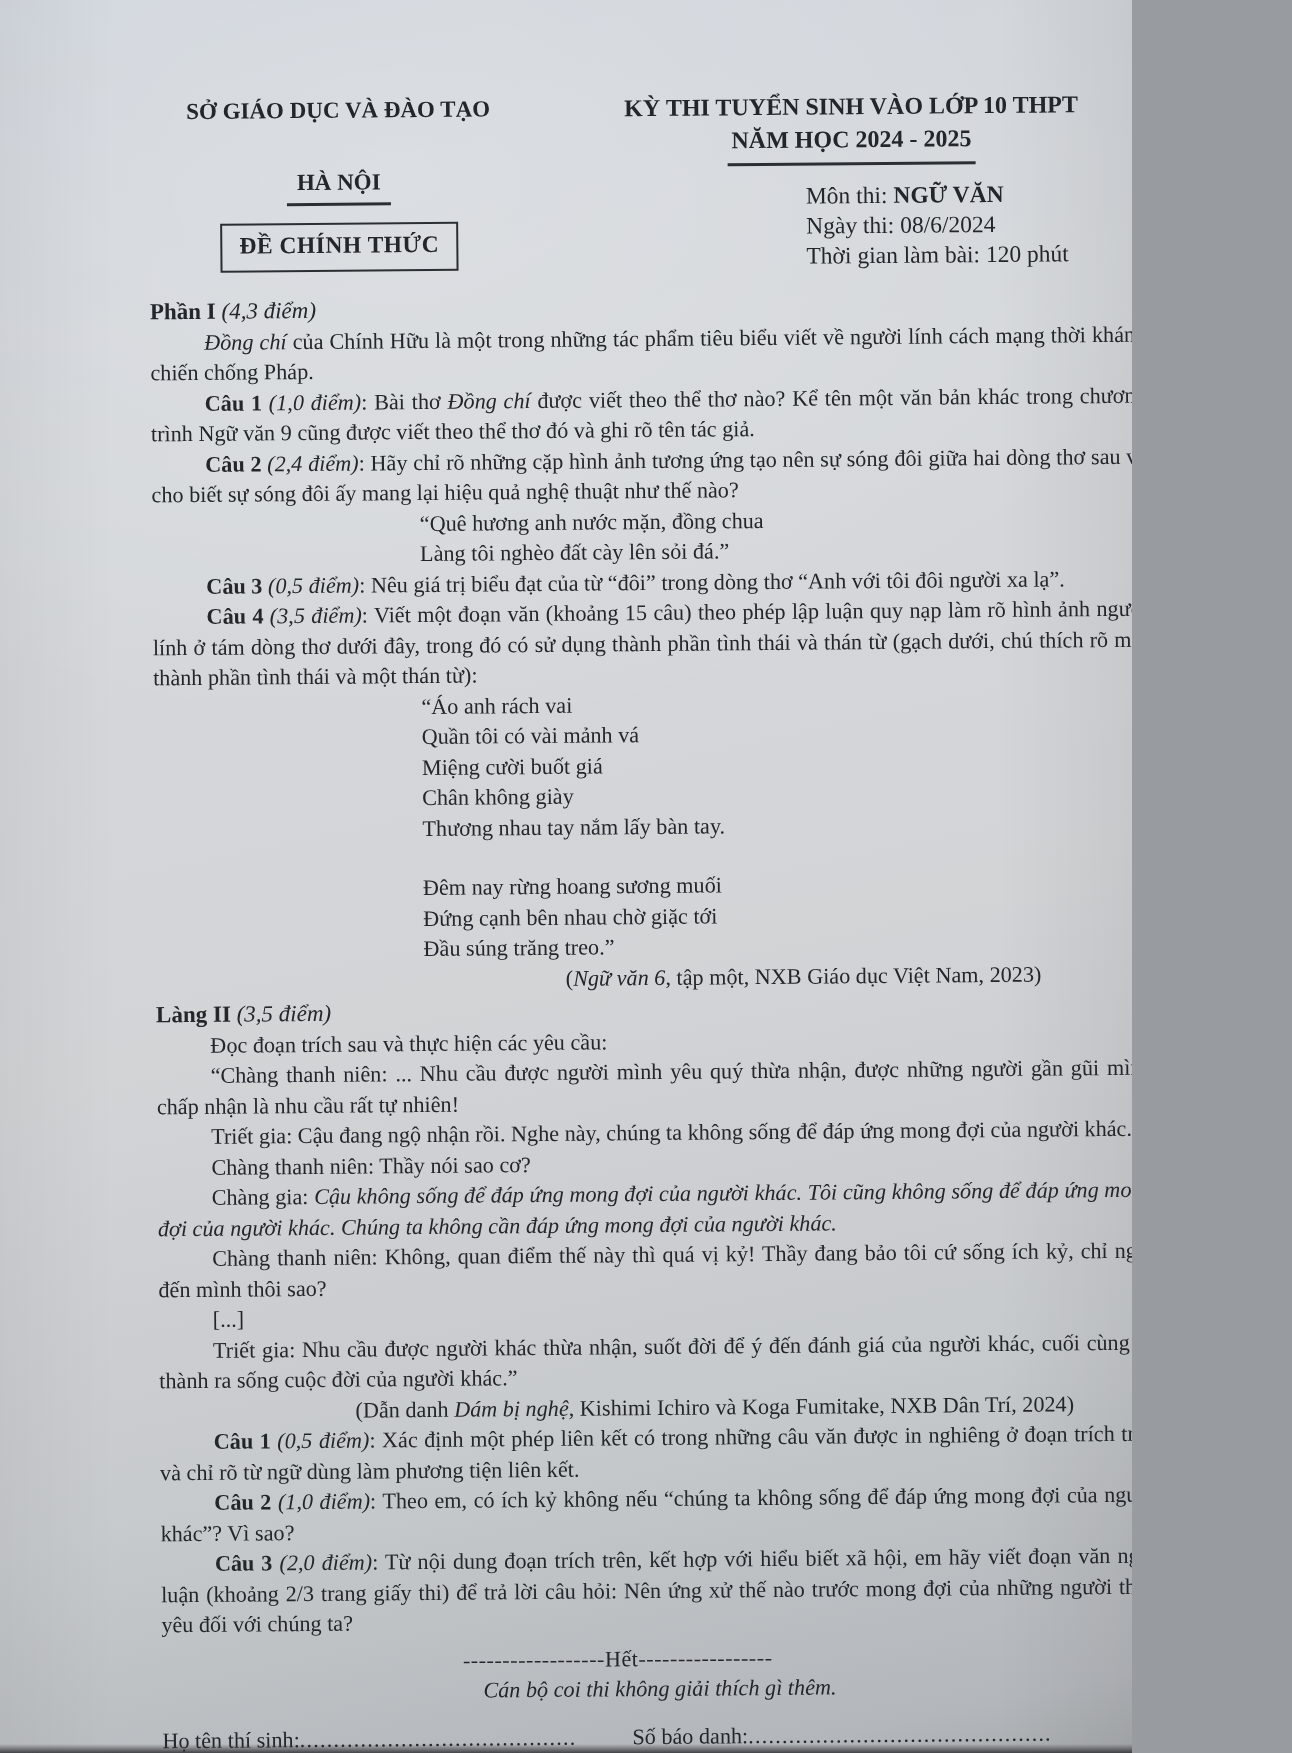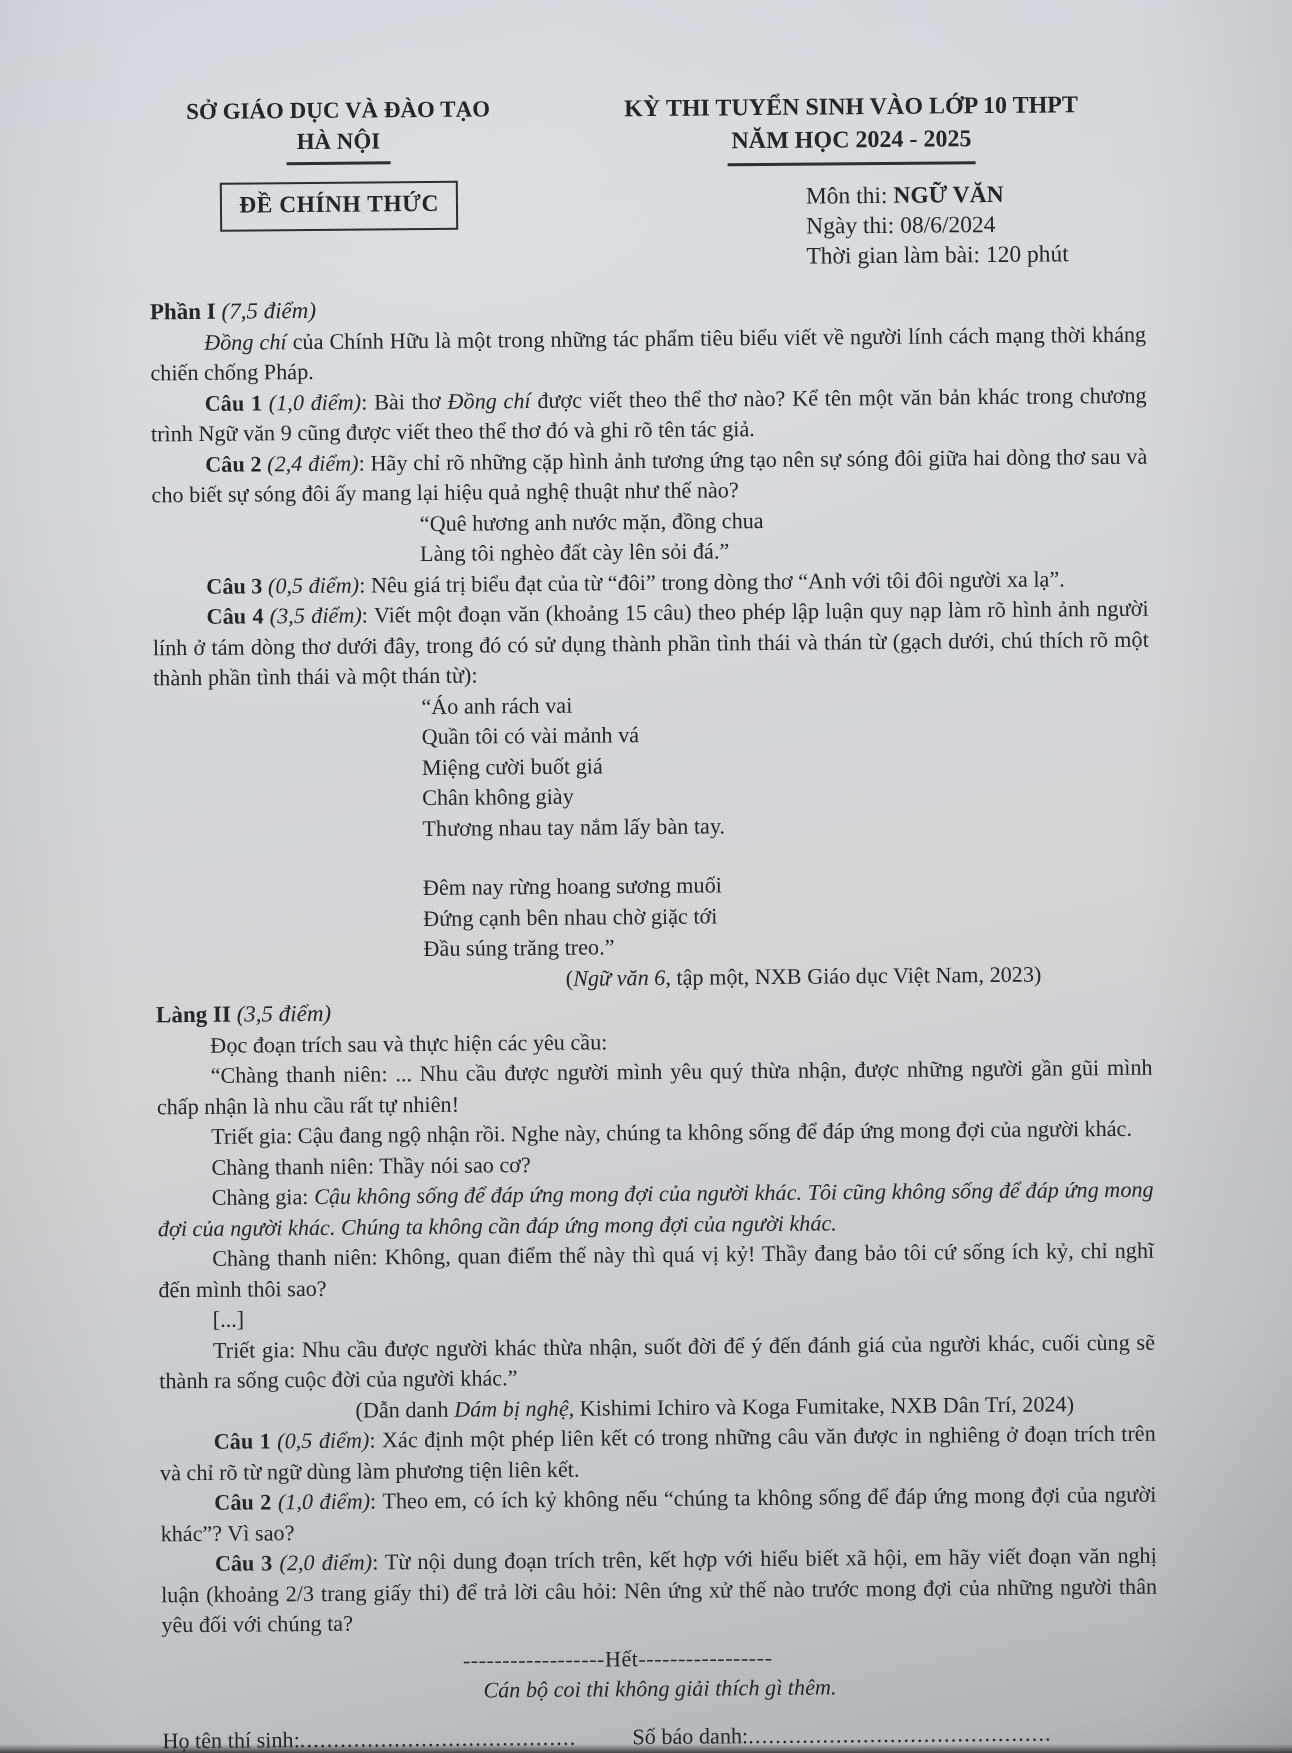--- a/index.html
+++ b/index.html
@@ -1,18 +1,18 @@
 <!DOCTYPE html>
 <html lang="vi"><head>
 <meta charset="utf-8">
 <style>
   html,body{margin:0;padding:0;background:#989b9f;}
   .page{
     position:relative;
-    width:1292px;height:1753px;
+    width:1132px;height:1753px;
     overflow:hidden;
     background:
       linear-gradient(168deg,#cfd4db 0%,#d5d8db 28%,#d2d4d6 55%,#c7cacd 78%,#b3b6ba 96%,#a8abae 100%);
     font-family:"Liberation Serif","DejaVu Serif",serif;
     color:#23262b;
   }
   .page::before{
     content:"";position:absolute;inset:0;pointer-events:none;
     background:
       radial-gradient(120% 55% at 35% 10%, rgba(255,255,255,.20), rgba(255,255,255,0) 60%),
@@ -26,21 +26,21 @@
     position:absolute;left:148px;top:92px;width:996px;
     transform:rotate(-0.5deg);transform-origin:50% 0;
     font-size:22.2px;line-height:30.5px;
   }
   .b{font-weight:bold;}
   .sg-b{font-weight:bold;}
   .sg-i{font-style:italic;}
   
   .hdr{display:flex;align-items:flex-start;}
   .hdr-left{width:380px;text-align:center;font-weight:bold;font-size:23px;line-height:31px;}
-  .hl2-rule{display:inline-block;border-bottom:3px solid #2b2e32;padding:0 10px 5px;}
+  .hl2-rule{display:inline-block;border-bottom:3px solid #2b2e32;padding:0 10px 5px;margin-top:41px;}
   .stamp{display:inline-block;margin-top:17px;border:2.5px solid #2b2e32;padding:5px 17px 9px;font-size:23.5px;font-weight:bold;letter-spacing:.5px;}
   .hdr-right{flex:1;padding-left:30px;text-align:center;font-size:24px;line-height:33px;}
   .hr2-rule{display:inline-block;border-bottom:3px solid #2b2e32;padding:0 4px 6px;}
   .meta{margin:15px 0 0 247px;text-align:left;font-size:23.5px;line-height:30px;font-weight:normal;}
   
   .ptitle{margin-top:21px;font-size:23px;}
   .sec2 .ptitle{margin-top:3px;}
   .para{margin:0;text-align:justify;}
   .ind{text-indent:54px;}
   .verse{margin-left:268px;}
@@ -73,21 +73,21 @@
         <div><span class="hr2-rule b">NĂM HỌC 2024 - 2025</span></div>
         <div class="meta">
           <div><span>Môn thi: </span><span class="b">NGỮ VĂN</span></div>
           <div>Ngày thi: 08/6/2024</div>
           <div>Thời gian làm bài: 120 phút</div>
         </div>
       </div>
     </div>
 
     <section class="sec1">
-      <div class="ptitle"><span class="sg-b">Phần I </span><span class="sg-i">(7,5 điểm)</span></div>
+      <div class="ptitle"><span class="sg-b">Phần I </span><span class="sg-i">(4,3 điểm)</span></div>
       <p class="para ind"><span class="sg-i">Đồng chí</span><span> của Chính Hữu là một trong những tác phẩm tiêu biểu viết về người lính cách mạng thời kháng chiến chống Pháp.</span></p>
       <p class="para ind"><span class="sg-b">Câu 1 </span><span class="sg-i">(1,0 điểm)</span><span>: Bài thơ </span><span class="sg-i">Đồng chí</span><span> được viết theo thể thơ nào? Kể tên một văn bản khác trong chương trình Ngữ văn 9 cũng được viết theo thể thơ đó và ghi rõ tên tác giả.</span></p>
       <p class="para ind"><span class="sg-b">Câu 2 </span><span class="sg-i">(2,4 điểm)</span><span>: Hãy chỉ rõ những cặp hình ảnh tương ứng tạo nên sự sóng đôi giữa hai dòng thơ sau và cho biết sự sóng đôi ấy mang lại hiệu quả nghệ thuật như thế nào?</span></p>
       <div class="verse">
           <div>“Quê hương anh nước mặn, đồng chua</div>
           <div>Làng tôi nghèo đất cày lên sỏi đá.”</div>
         </div>
       <p class="para ind"><span class="sg-b">Câu 3 </span><span class="sg-i">(0,5 điểm)</span><span>: Nêu giá trị biểu đạt của từ “đôi” trong dòng thơ “Anh với tôi đôi người xa lạ”.</span></p>
       <p class="para ind"><span class="sg-b">Câu 4 </span><span class="sg-i">(3,5 điểm)</span><span>: Viết một đoạn văn (khoảng 15 câu) theo phép lập luận quy nạp làm rõ hình ảnh người lính ở tám dòng thơ dưới đây, trong đó có sử dụng thành phần tình thái và thán từ (gạch dưới, chú thích rõ một thành phần tình thái và một thán từ):</span></p>
       <div class="verse">

